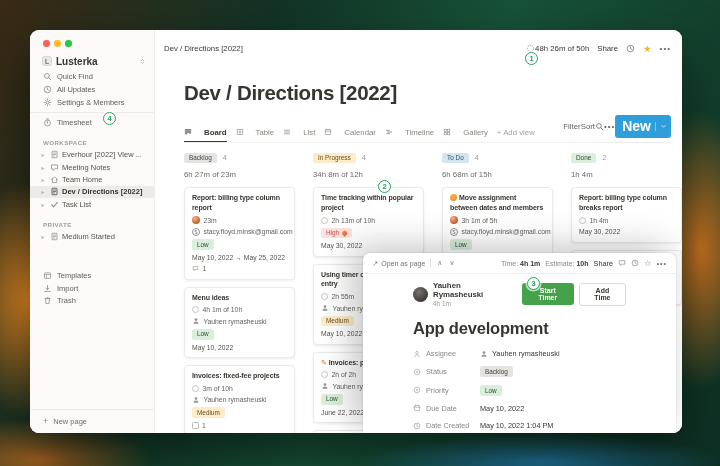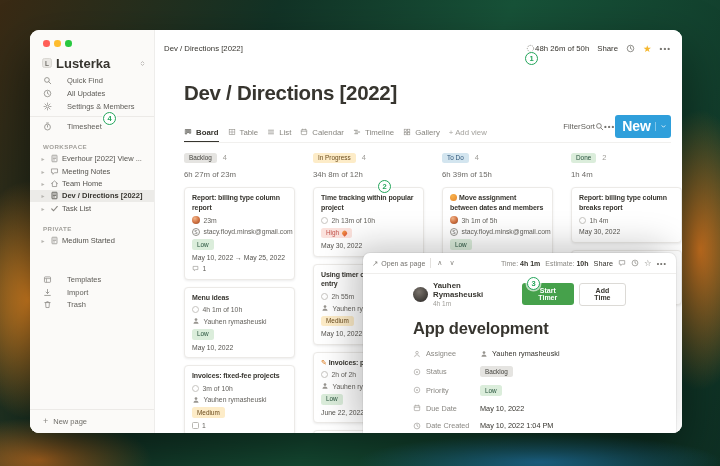--- a/index.html
+++ b/index.html
@@ -21,22 +21,22 @@
 
   
   .sidebar { position:absolute; left:0; top:0; bottom:0; width:125px; background:#fbfaf8;
     border-right:1px solid #eeedeb; font-size:7.5px; color:#55534e; }
   .traffic { display:flex; gap:4.5px; padding:10px 0 0 13px; }
   .tl { width:6.5px; height:6.5px; border-radius:50%; }
   .tl.red{background:#ff5f57}.tl.yellow{background:#febc2e}.tl.green{background:#28c840}
   .ws-switch { display:flex; align-items:center; gap:4px; margin:9px 8px 4px 12px; }
   .ws-badge { width:10px; height:10px; border-radius:2.5px; background:#e9e7e3; border:0.5px solid #d9d7d2;
     color:#6e6c67; font-size:6.5px; display:flex; align-items:center; justify-content:center; font-weight:700; }
-  .ws-name { font-weight:700; font-size:13px; color:#37352f; flex:1; white-space:nowrap; }
-  .srow { display:flex; align-items:center; gap:15px; padding:1.9px 8px 1.9px 13px; color:#5f5d58; cursor:default; }
+  .ws-name { font-weight:700; font-size:10px; color:#37352f; flex:1; white-space:nowrap; }
+  .srow { display:flex; align-items:center; gap:5px; padding:1.9px 8px 1.9px 13px; color:#5f5d58; cursor:default; }
   .srow .slabel { white-space:nowrap; }
   .sdiv { height:1px; background:#eceae7; margin:3px 0; }
   .ssec { margin-top:8px; padding:2px 13px 3px; font-size:6.2px; font-weight:700; letter-spacing:.4px; color:#a19f9a; }
   .trow { display:flex; align-items:center; gap:3.5px; padding:1.7px 6px 1.7px 10px; color:#55534e; white-space:nowrap; }
   .trow.active { background:#ecebe8; font-weight:700; color:#37352f; }
   .tcaret { color:#b7b5b0; font-size:6px; width:6px; flex:none; text-align:center; }
   .sfoot { margin-top:26px; }
   .newpage { position:absolute; left:0; right:0; bottom:0; display:flex; gap:5px; align-items:center;
     padding:6px 13px 7px; border-top:1px solid #eceae7; color:#6f6d68; background:#fbfaf8; }
   .np-plus { font-size:9px; color:#8a8883; }
@@ -44,21 +44,21 @@
   
   main { position:absolute; left:125px; right:0; top:0; bottom:0; background:#fff; overflow:hidden; }
   .spacer { flex:1; }
   .topbar { display:flex; align-items:center; gap:8px; padding:14px 11px 0 9px; font-size:7.8px; color:#37352f; }
   .timebadge { display:flex; align-items:center; gap:0; }
   .tb-dots { color:#73716c; font-weight:700; letter-spacing:1px; font-size:8px; }
   .tb-star { color:#f5b72e; font-size:9.5px; line-height:1; }
   .ptitle { font-size:20.5px; font-weight:700; color:#37352f; margin:27px 0 0 29px; letter-spacing:-.3px; }
   .viewsrow { display:flex; align-items:flex-end; margin:10px 11px 0 29px; border-bottom:1px solid #f1f0ee; padding-bottom:0; }
   #tabs { display:flex; gap:9px; align-items:flex-end; }
-  .vtab { display:flex; gap:4px; align-items:center; font-size:7.8px; color:#87857f; padding-bottom:4px; border-bottom:1.5px solid transparent; white-space:nowrap; }
+  .vtab { display:flex; gap:12px; align-items:center; font-size:7.8px; color:#87857f; padding-bottom:4px; border-bottom:1.5px solid transparent; white-space:nowrap; }
   .vtab.active { color:#37352f; font-weight:700; border-bottom-color:#37352f; }
   .vtab.addview { color:#a3a19c; }
   .vr-right { display:flex; align-items:center; margin-left:auto; font-size:7.8px; color:#5f5d58; padding-bottom:4px; }
   .vr-dots { color:#73716c; font-weight:700; letter-spacing:1px; }
   .newbtn { display:flex; align-items:center; background:#2f9fdb; border:none; border-radius:3px;
     color:#fff; font-size:14px; font-weight:700; padding:3.5px 0 3.5px 7px; font-family:inherit; }
   .nb-sep { width:1px; height:9px; background:rgba(255,255,255,.4); margin:0 4px; }
   .nb-chev { margin-right:4px; display:flex; }
 
   
@@ -543,21 +543,21 @@
             </div>
             <div class="card">
               <div class="ctitle">Reports: bulk</div>
             </div>
           </div>
           <div class="bcol">
             <div class="bcol-head">
               <span class="pill blue">To Do</span>
               <span class="bcount">4</span>
             </div>
-            <div class="bsub">6h 39m of 15h</div>
+            <div class="bsub">6h 68m of 15h</div>
             <div class="card">
               <div class="ctitle"><span class="odot"></span>Move assignment between dates and members</div>
               <div class="crow">
                 <span class="pavatar"></span>
                 <span>3h 1m of 5h</span>
               </div>
               <div class="crow">
                 <span class="sicon">S</span>
                 <span>stacy.floyd.minsk@gmail.com</span>
               </div>

